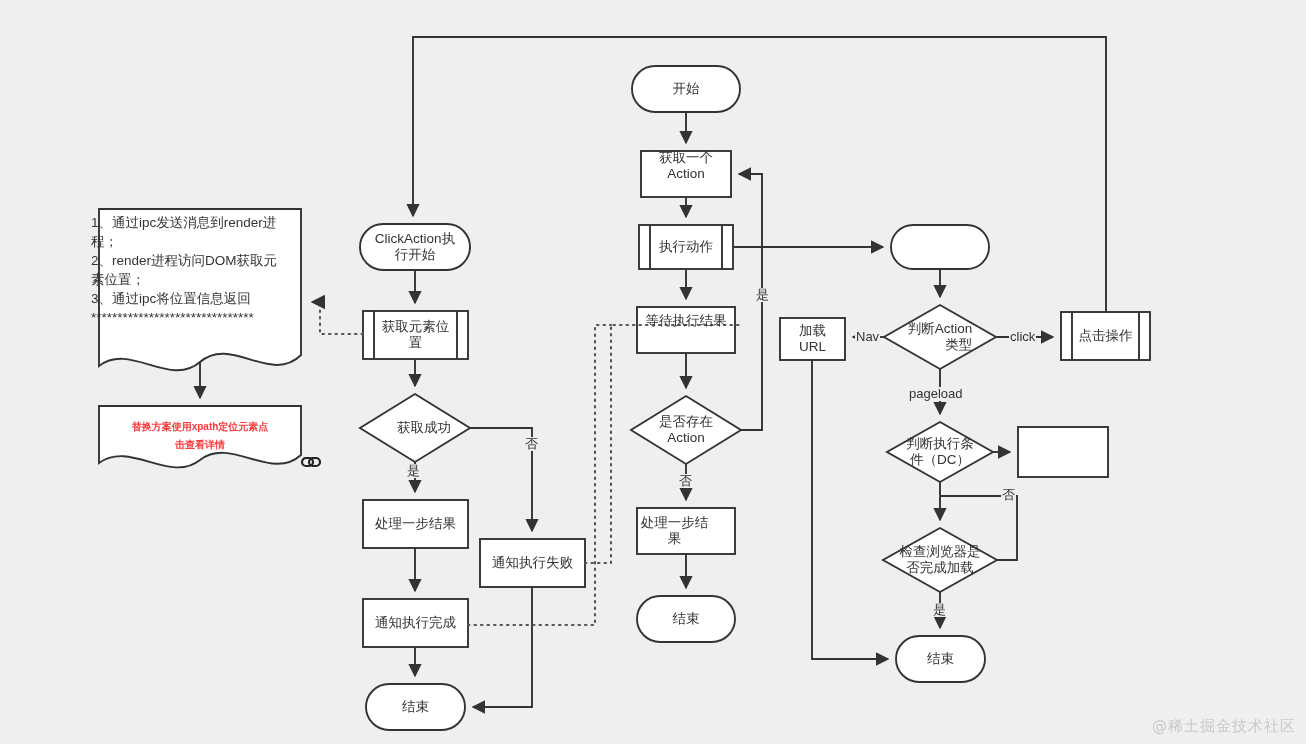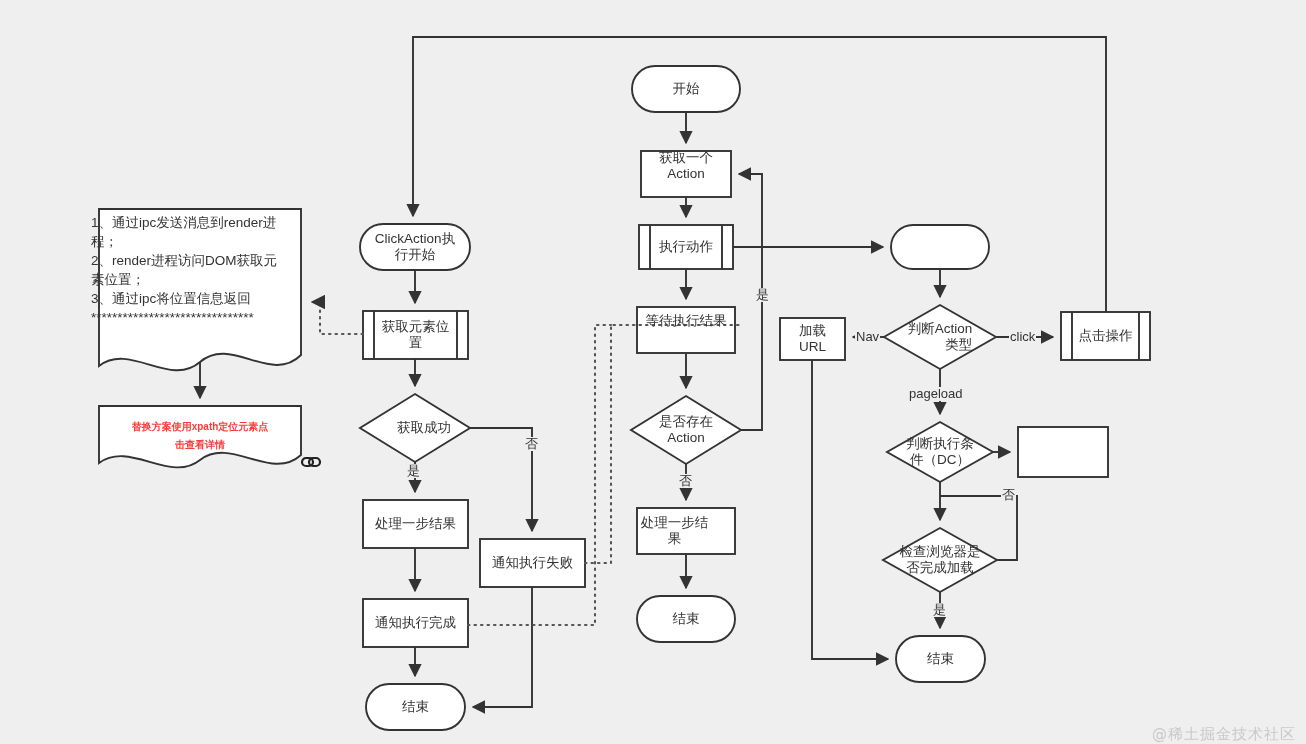--- a/index.html
+++ b/index.html
@@ -45,21 +45,21 @@
     position:absolute;
     color:#fb3b3b;
     font-weight:bold;
     font-size:10px;
     line-height:18px;
     text-align:center;
     white-space:pre-line;
   }
   .watermark{
     position:absolute;
-    right:10px;bottom:0;
+    right:10px;bottom:8px;
     color:#c9c9c9;
     font-size:15px;
     font-family:"DejaVu Sans",sans-serif;
     letter-spacing:1px;
   }
 </style>
 </head>
 <body>
 
 <div id="canvas">

